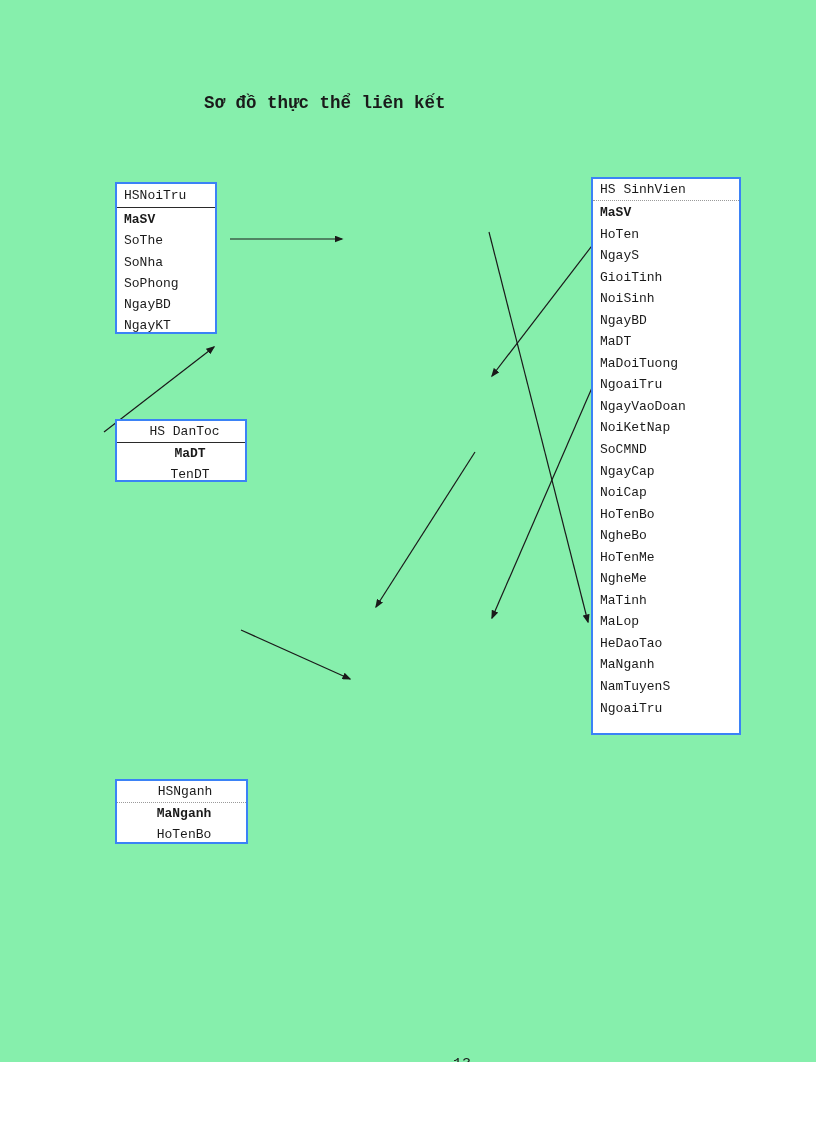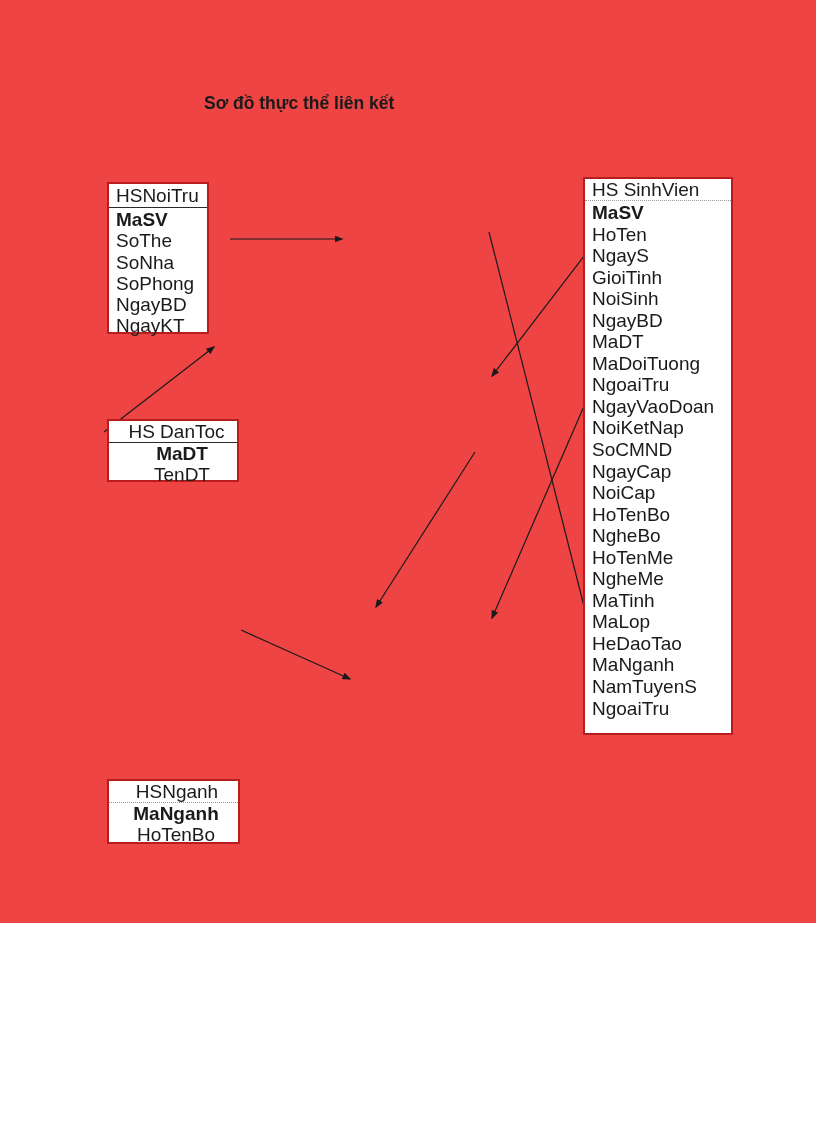--- a/index.html
+++ b/index.html
@@ -1,33 +1,34 @@
 <!DOCTYPE html>
 <html><head>
 <meta charset="utf-8">
 <style>
   html,body{margin:0;padding:0;background:#ffffff;}
   #page{
     position:relative;
-    width:816px;height:923px;
-    background:#ef4444;
-    font-family:Liberation Sans, sans-serif;
+    width:816px;height:1062px;
+    background:#86efac;
+    font-family:Liberation Mono, monospace;
     color:#1a1a1a;
     overflow:hidden;
   }
   #doc-title{
     position:absolute;left:204px;top:93px;
     font-size:17.5px;font-weight:bold;white-space:nowrap;
   }
   .entity-box{
     position:absolute;
-    border:2px solid #b91c1c;
+    border:2px solid #3b82f6;
     background:#ffffff;
     box-sizing:border-box;
-    font-size:19px;
+    font-size:13px;
+    margin-left:8px;
   }
   .entity-header{
     padding:1px 0 1px 7px;
     line-height:21px;
     white-space:nowrap;
   }
   .sep-solid .entity-header{border-bottom:1px solid #2a2a2a;}
   .sep-dotted .entity-header{border-bottom:1px dotted #9a9a9a;}
   .fields{padding:1px 0 0 7px;}
   .field{line-height:21.3px;white-space:nowrap;}

